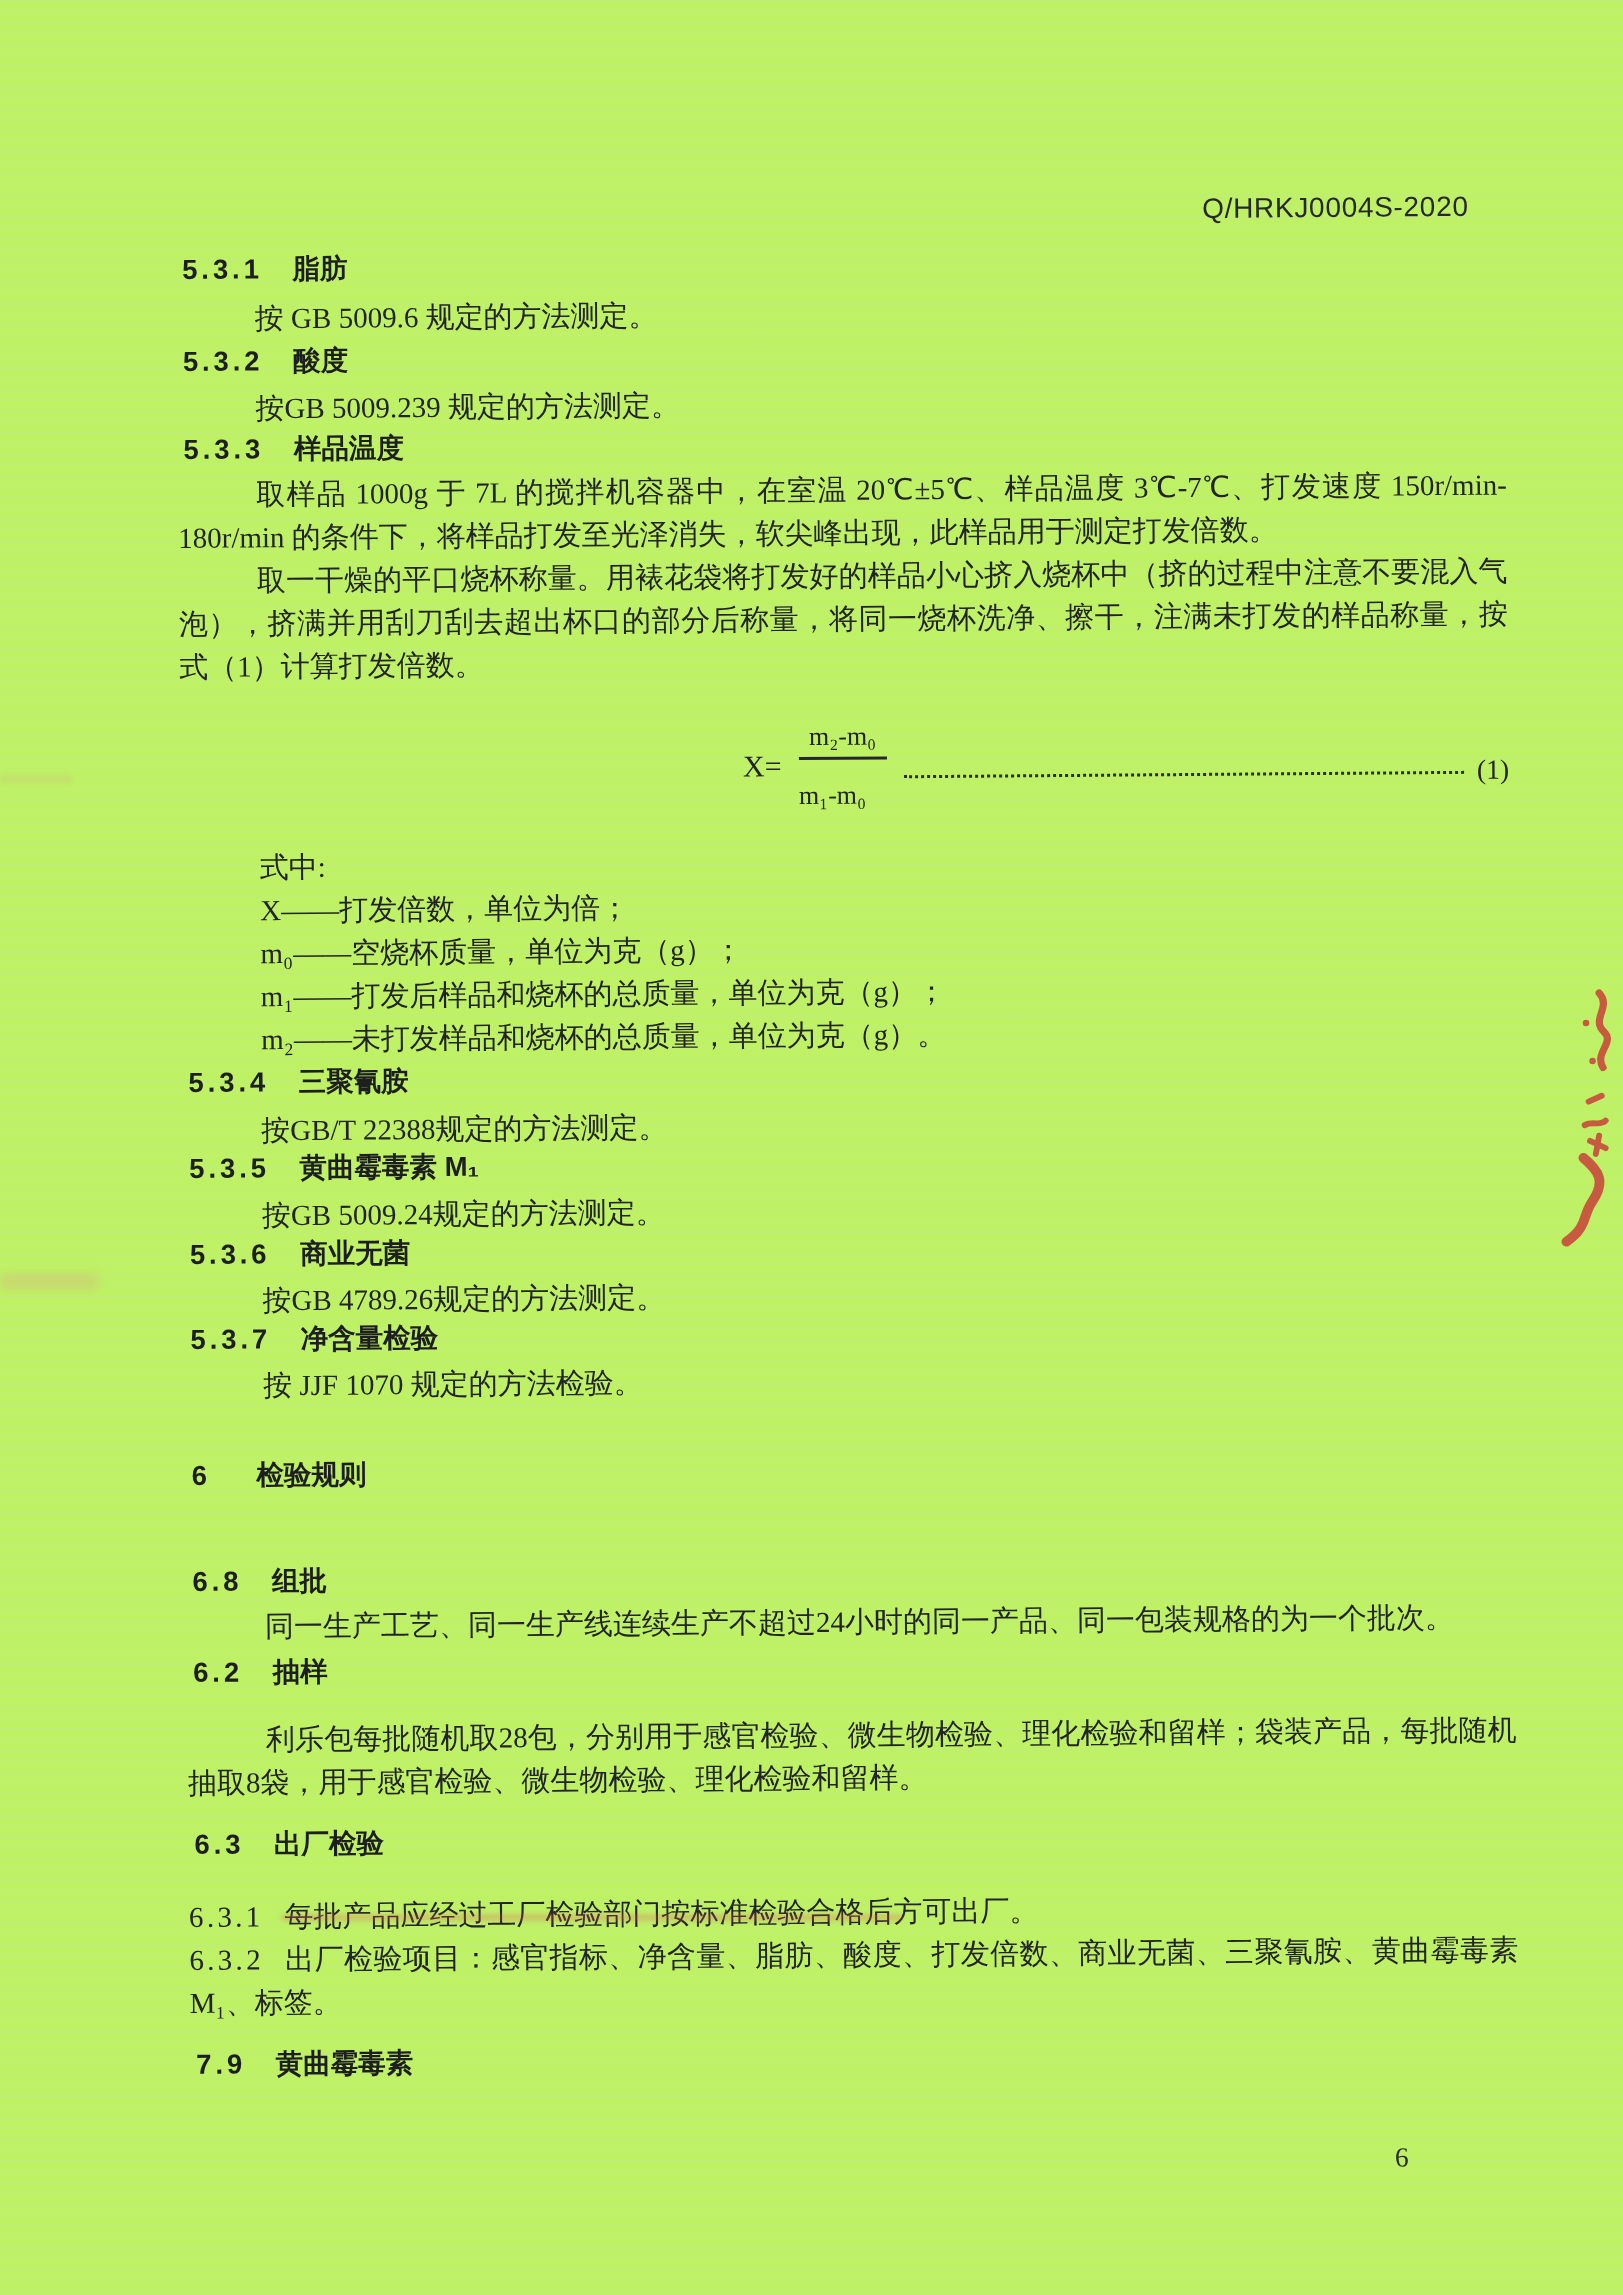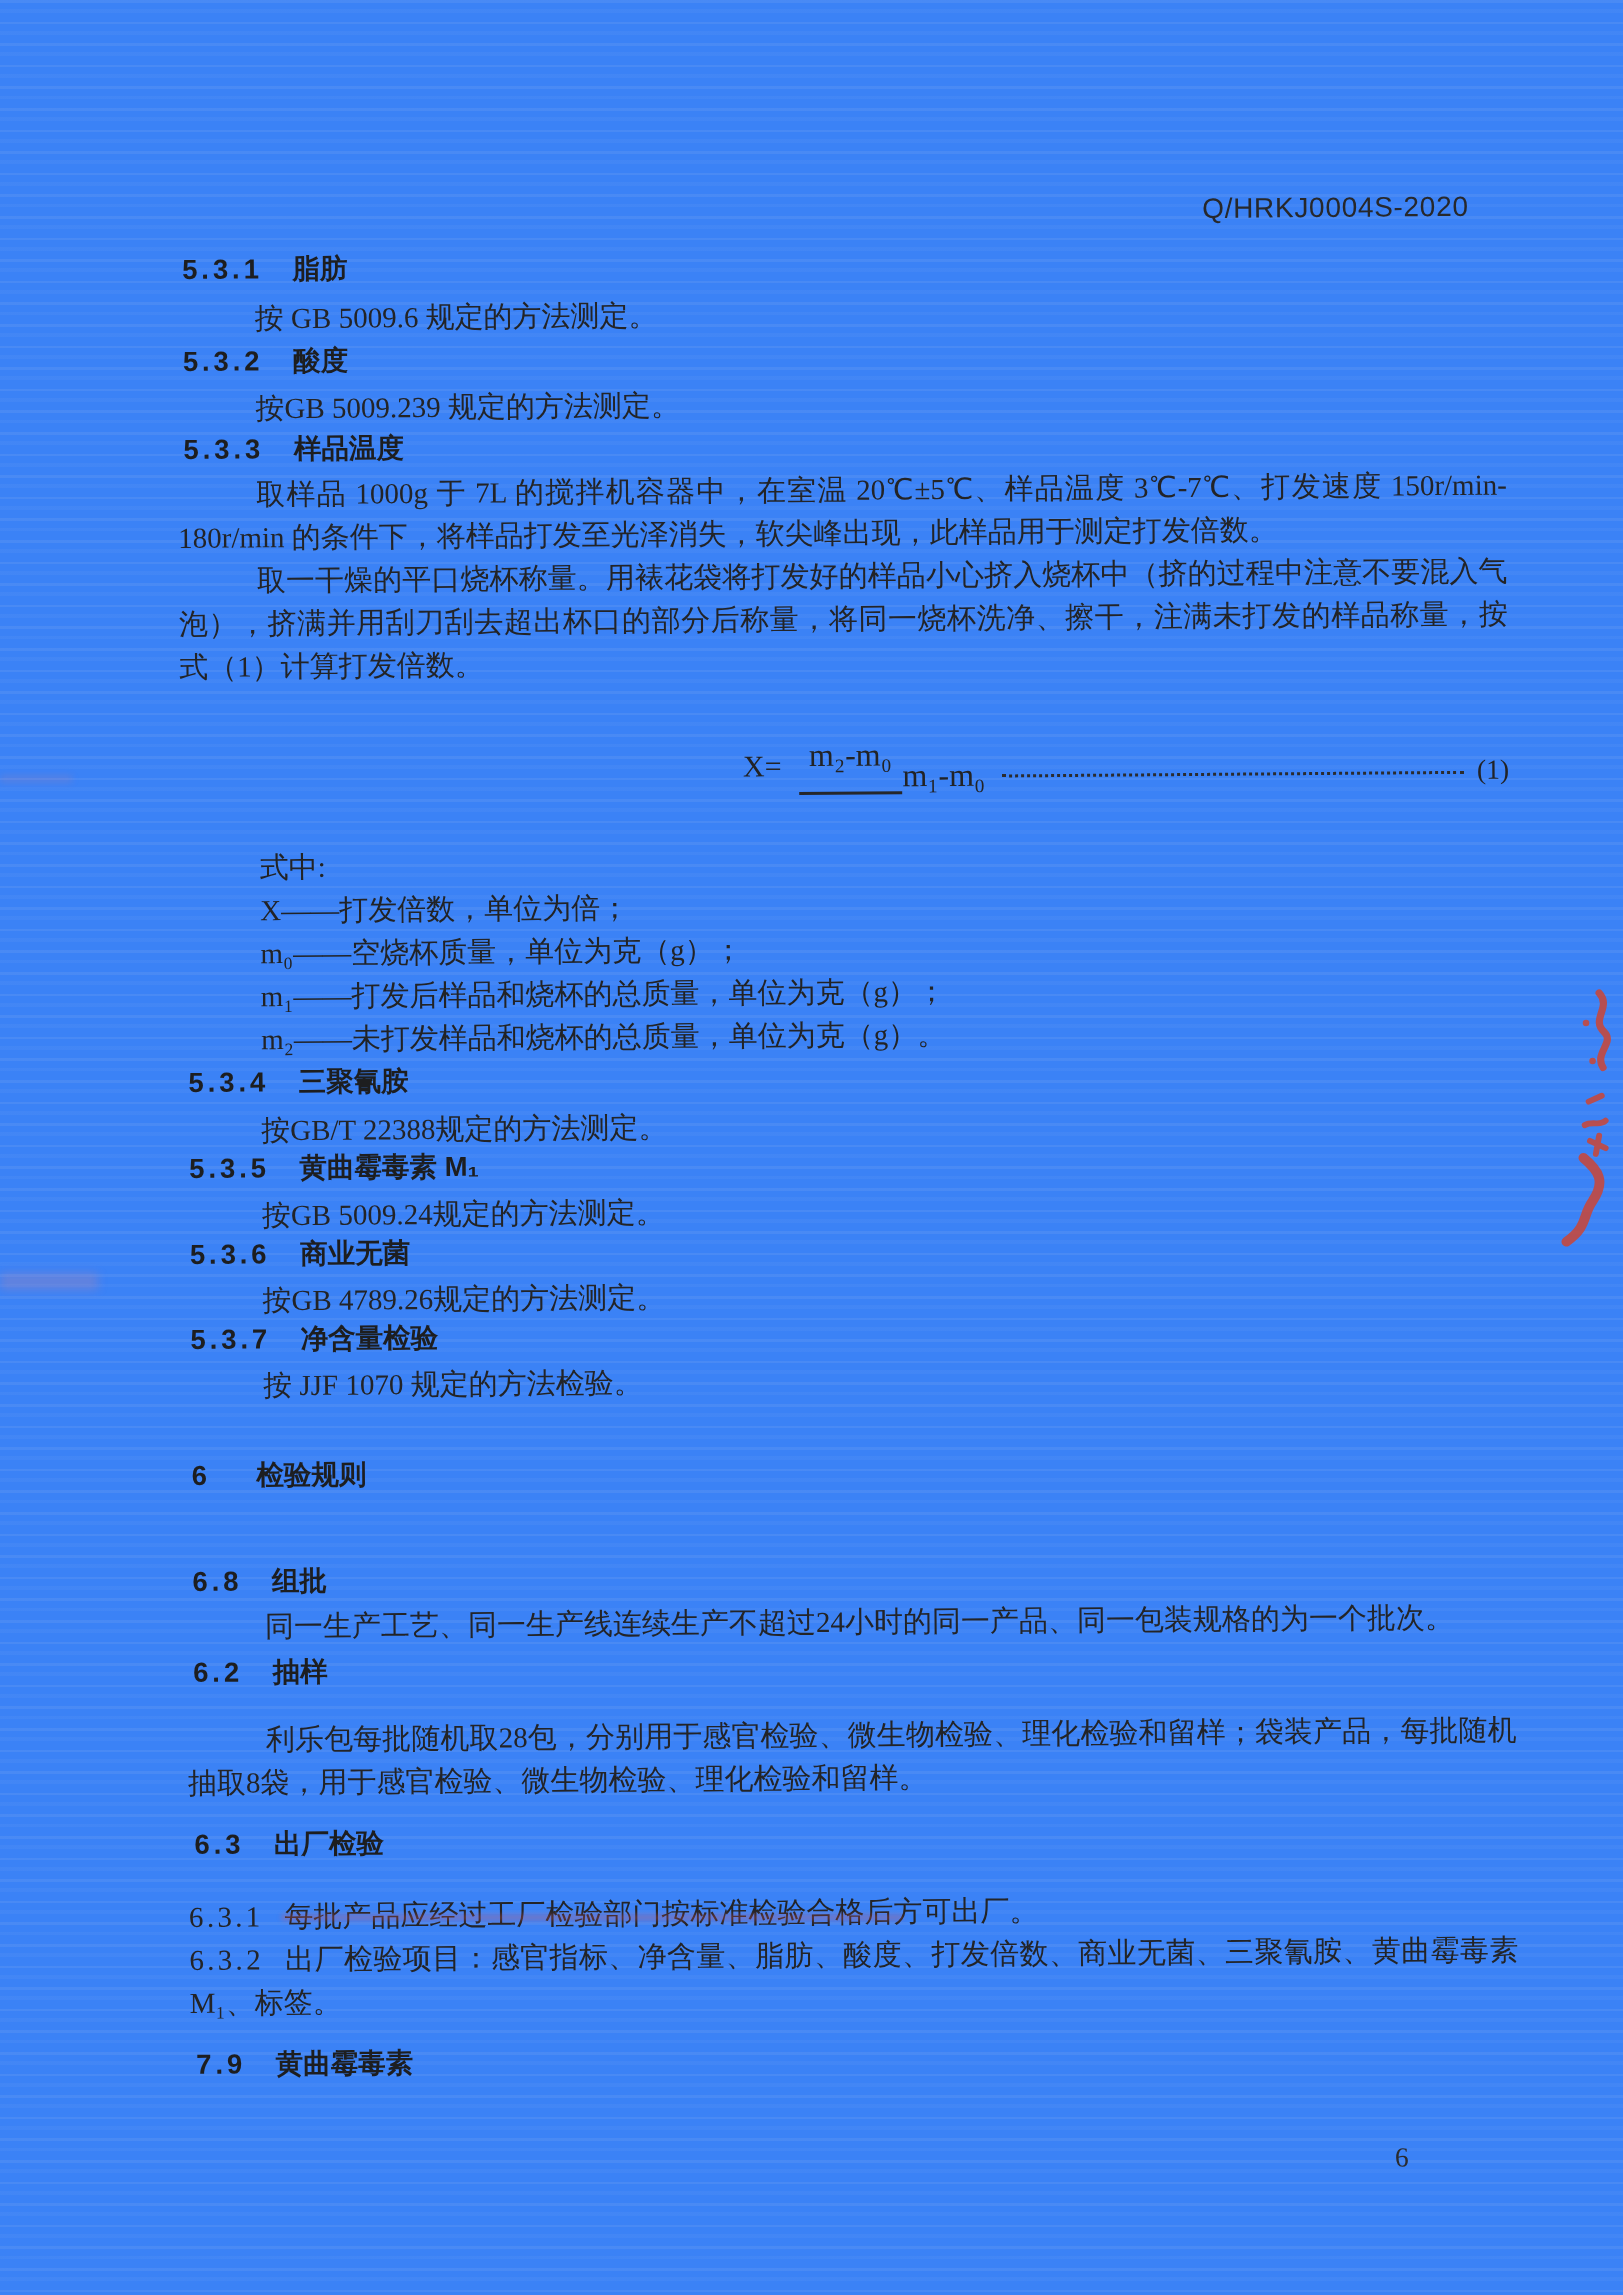--- a/index.html
+++ b/index.html
@@ -1,20 +1,20 @@
 <!DOCTYPE html>
 <html style="font-size:10.5px"><head>
 <meta charset="utf-8">
 <style>
   html,body{margin:0;padding:0;background:#e8e8e8;}
   .page{
     position:relative;
     width:1623px;height:2295px;
     margin:0 auto;
-    background:#3b82f6;
+    background:#bef264;
     overflow:hidden;
     font-family:"Liberation Serif", serif;
     color:#222325;
   }
   
   .page::before{
     content:"";
     position:absolute;inset:0;
     background:repeating-linear-gradient(180deg,
       rgba(198,208,232,0.10) 0px, rgba(198,208,232,0.10) 2.6px,
@@ -47,21 +47,21 @@
   }
   .indent{text-indent:2.7em;}
   .numpara .pnum{letter-spacing:3.3px;margin-right:21px;}
   
   .formula{
     display:flex;align-items:center;
     height:118px;
     font-size:29px;
   }
   .formula .lhs{margin-left:563px;font-size:30px;}
-  .frac{display:inline-flex;text-align:left;margin-left:17px;font-size:32px;line-height:1.15;}
+  .frac{display:inline-flex;flex-direction:column;text-align:left;margin-left:17px;font-size:26px;line-height:1.15;}
   .frac .nume{padding:0 10.5px 5.2px;border-bottom:3.3px solid #26272a;}
   .frac .deno{padding-top:21px;}
   .leader{flex:1;height:0;border-bottom:3.9px dotted #2b2c2f;margin:22px 13px 0 17px;}
   .eqno{margin-top:18.3px;font-size:27.5px;}
   .where div{line-height:43px;font-size:29px;margin-left:79px;}
   .pageno{
     position:absolute;left:1387px;top:2146px;
     font-size:27.5px;color:#2a2b2e;
   }
   

